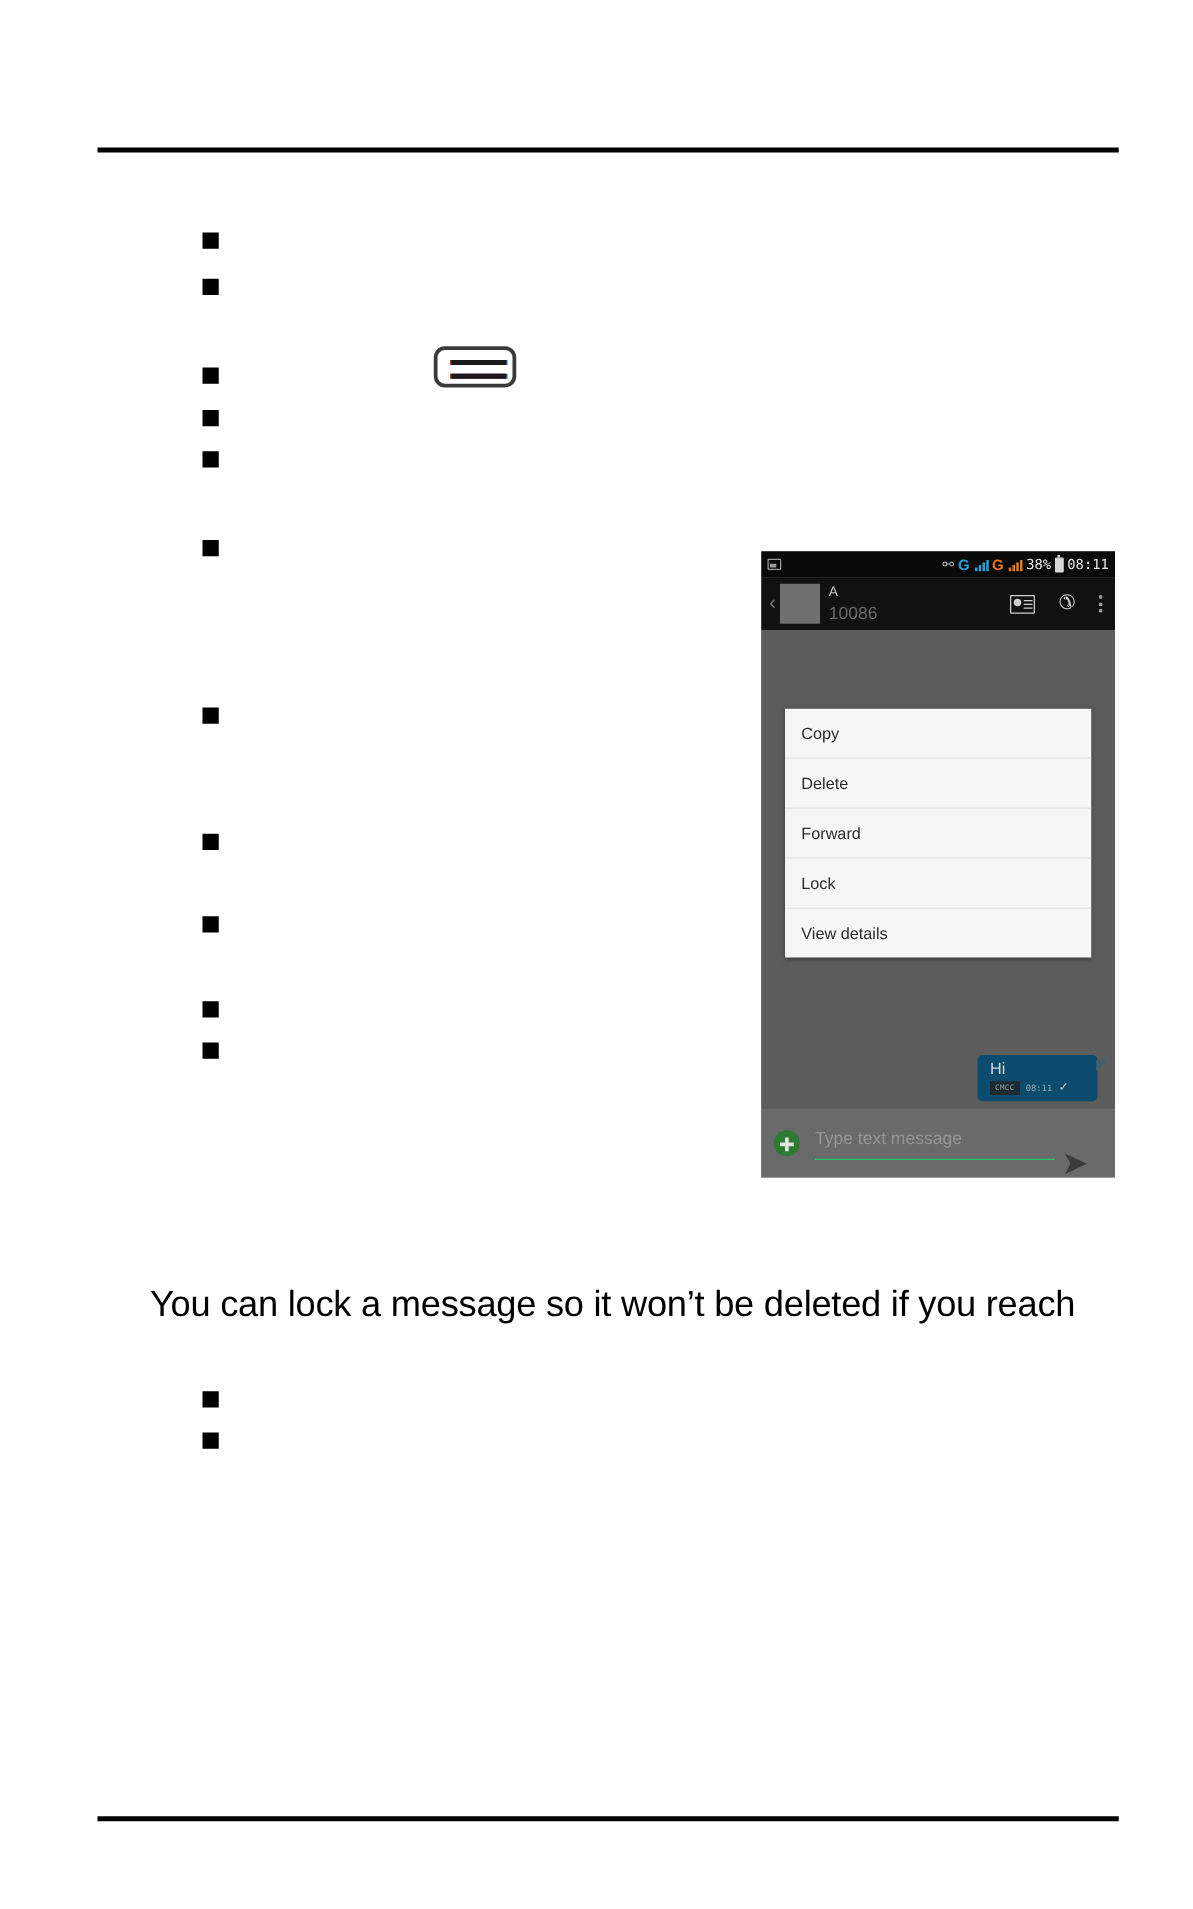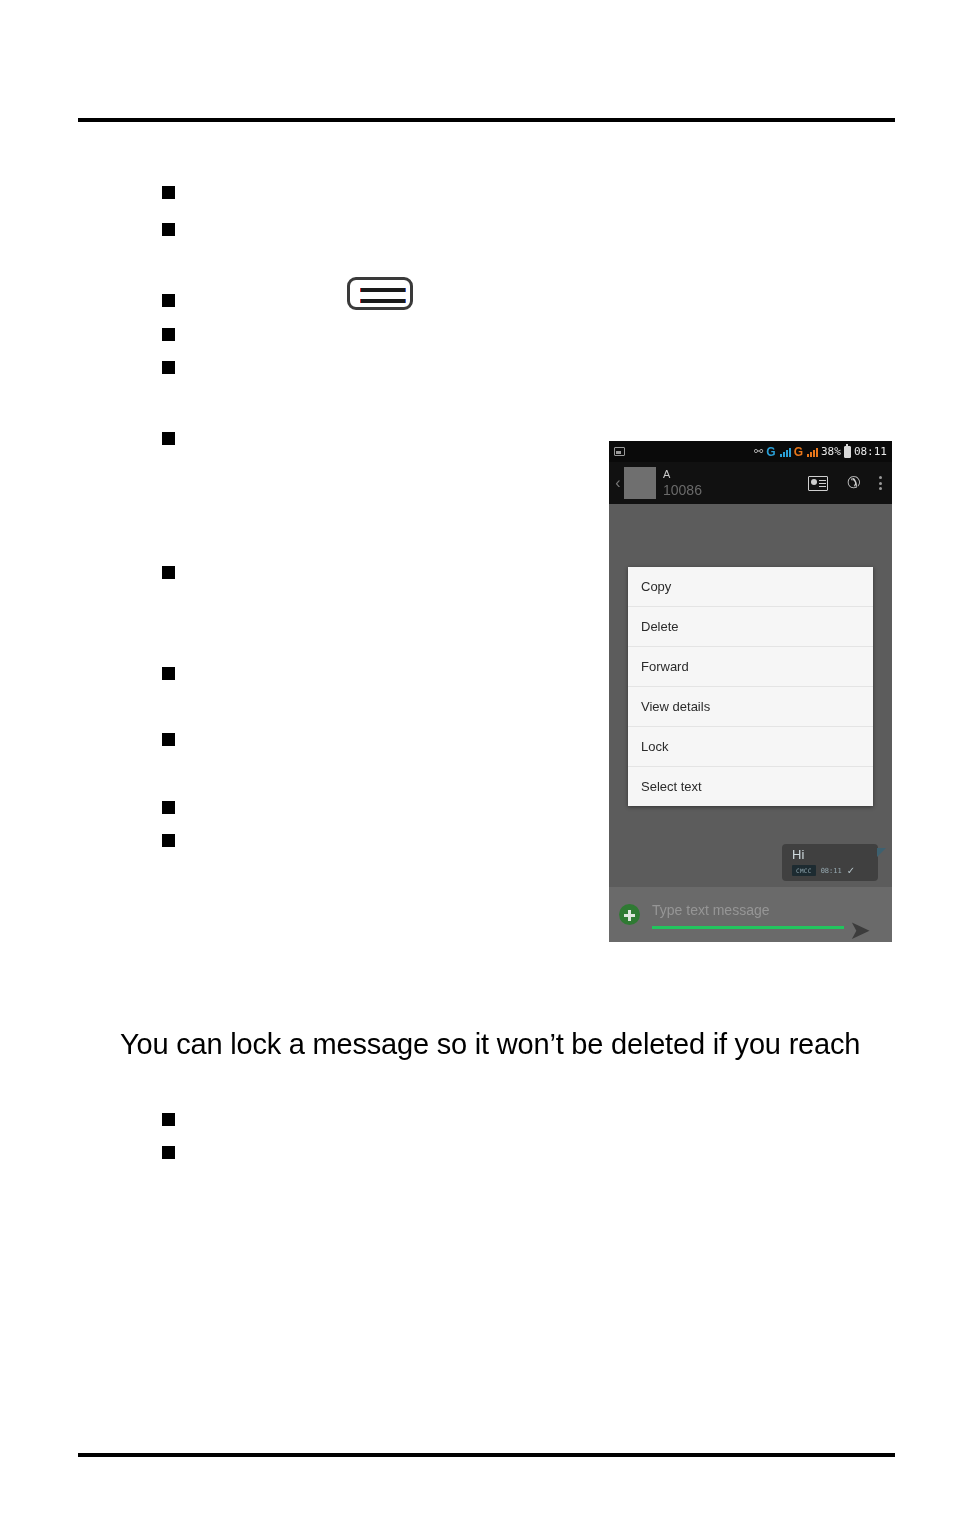--- a/index.html
+++ b/index.html
@@ -239,21 +239,21 @@
   .convo {
     position: absolute;
     left: 0; top: 63px;
     right: 0; bottom: 55px;
     background: #5c5c5c;
   }
   .bubble {
     position: absolute;
     right: 14px;
     bottom: 6px;
-    background: #404040;
+    background: #0c4a6e;
     border-radius: 4px;
     padding: 4px 8px 5px 10px;
     min-width: 78px;
   }
   .bubble::after {
     content: "";
     position: absolute;
     right: -8px; top: 4px;
     border-left: 9px solid #3d6170;
     border-top: 0 solid transparent;
@@ -319,21 +319,21 @@
     left: 5px; top: 9.5px;
     width: 11px; height: 3px;
   }
   .attach-btn::after {
     left: 9px; top: 5.5px;
     width: 3px; height: 11px;
   }
   .composer-field {
     flex: 1 1 auto;
     margin: 0 10px 0 12px;
-    border-bottom: 3px solid #22c55e;
+    border-bottom: 1px solid #22c55e;
     padding-bottom: 7px;
   }
   .composer-placeholder {
     font-size: 14px;
     color: #969696;
   }
   .send-arrow {
     width: 0; height: 0;
     flex: 0 0 auto;
     font-size: 26px;
@@ -464,19 +464,18 @@
       <span class="composer-placeholder">Type text message</span>
     </div>
     <div class="send-arrow">➤</div>
   </div>
 
   <div class="dialog">
     <div id="dialog-items">
         <div class="dialog-item"><span>Copy</span></div>
         <div class="dialog-item"><span>Delete</span></div>
         <div class="dialog-item"><span>Forward</span></div>
+        <div class="dialog-item"><span>Lock</span></div>
         <div class="dialog-item"><span>View details</span></div>
-        <div class="dialog-item"><span>Lock</span></div>
-        <div class="dialog-item"><span>Select text</span></div>
       </div>
   </div>
 
 </div>
 
 </body></html>

